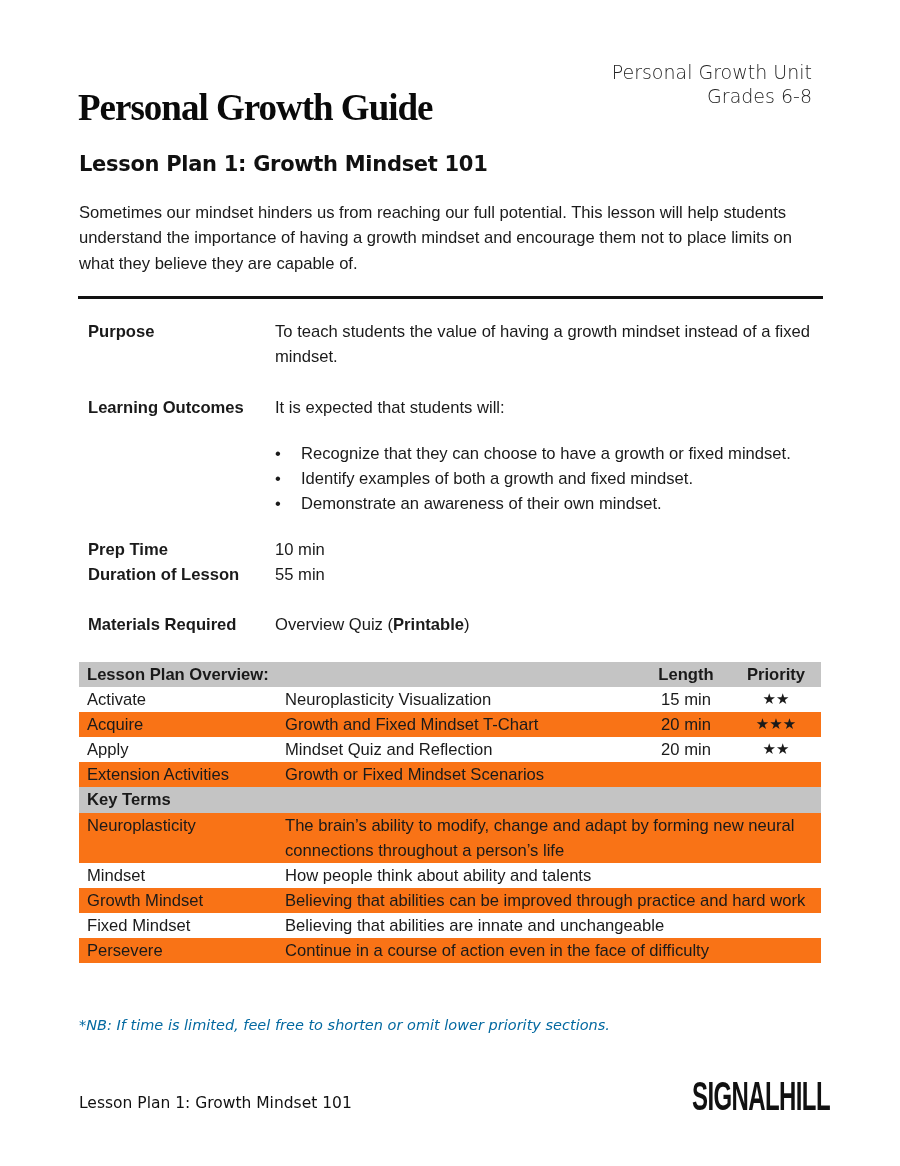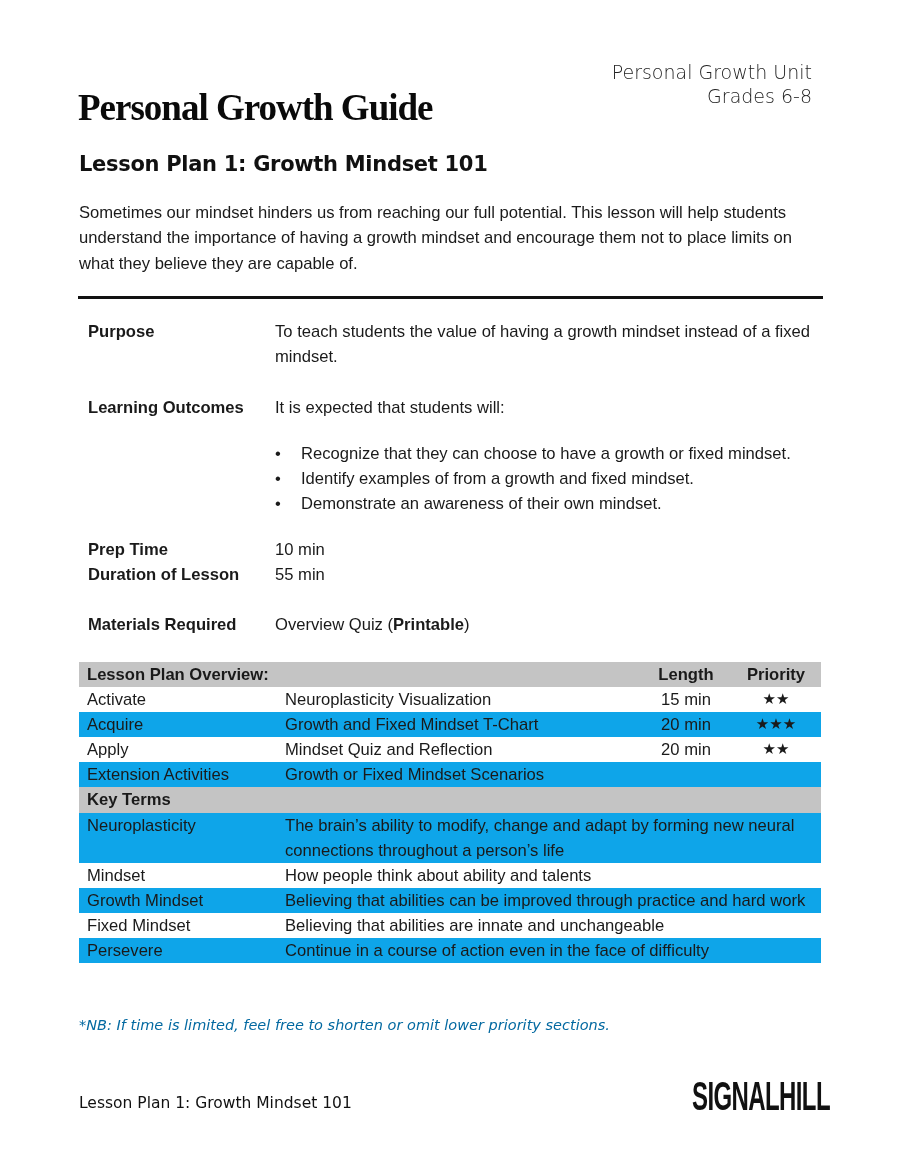--- a/index.html
+++ b/index.html
@@ -15,21 +15,21 @@
   .info { position: absolute; left: 88px; font-size: 16.6px; line-height: 25px; color: #1a1a1a; }
   .info .lbl { position: absolute; left: 0; font-weight: bold; white-space: nowrap; }
   .info .val { position: absolute; left: 187px; width: 550px; }
   .info ul { list-style: none; }
   .info li { position: relative; padding-left: 26px; }
   .info li::before { content: "•"; position: absolute; left: 0; top: 0; }
 
   .overview { position: absolute; left: 79px; top: 662px; width: 742px; border-collapse: collapse; font-size: 16.6px; color: #1a1a1a; }
   .overview td { height: 14px; padding: 0 8px; vertical-align: top; line-height: 25.1px; }
   .overview .hdr { background: #c4c4c4; font-weight: bold; }
-  .overview .shade { background: #0ea5e9; }
+  .overview .shade { background: #f97316; }
   .overview .c1 { width: 198px; }
   .overview .c3 { text-align: center; width: 90px; }
   .overview .c4 { text-align: center; width: 90px; }
   .stars { letter-spacing: 0px; font-family: "DejaVu Sans", sans-serif; font-size: 15px; }
 
   .note { position: absolute; left: 79px; top: 1017px; font-family: "DejaVu Sans", sans-serif; font-style: italic; font-size: 14.5px; color: #0369a1; font-weight: 300; }
   .footer { position: absolute; left: 79px; top: 1094px; font-family: "DejaVu Sans", sans-serif; font-size: 15.5px; color: #111; }
   .logo { position: absolute; left: 692px; top: 1074px; font-family: "Liberation Sans", sans-serif; font-weight: bold; font-size: 40px; letter-spacing: -1px; color: #111; transform: scaleX(0.6); transform-origin: left top; white-space: nowrap; }
 </style>
 </head>
@@ -50,21 +50,21 @@
   <div class="val">To teach students the value of having a growth mindset instead of a fixed mindset.</div>
 </div>
 
 <div class="info" style="top:395px;">
   <div class="lbl">Learning Outcomes</div>
   <div class="val">It is expected that students will:</div>
 </div>
 <div class="info" style="top:441px;">
   <ul class="val">
     <li>Recognize that they can choose to have a growth or fixed mindset.</li>
-    <li>Identify examples of from a growth and fixed mindset.</li>
+    <li>Identify examples of both a growth and fixed mindset.</li>
     <li>Demonstrate an awareness of their own mindset.</li>
   </ul>
 </div>
 
 <div class="info" style="top:537px;">
   <div class="lbl">Prep Time</div>
   <div class="val">10 min</div>
 </div>
 <div class="info" style="top:562px;">
   <div class="lbl">Duration of Lesson</div>

